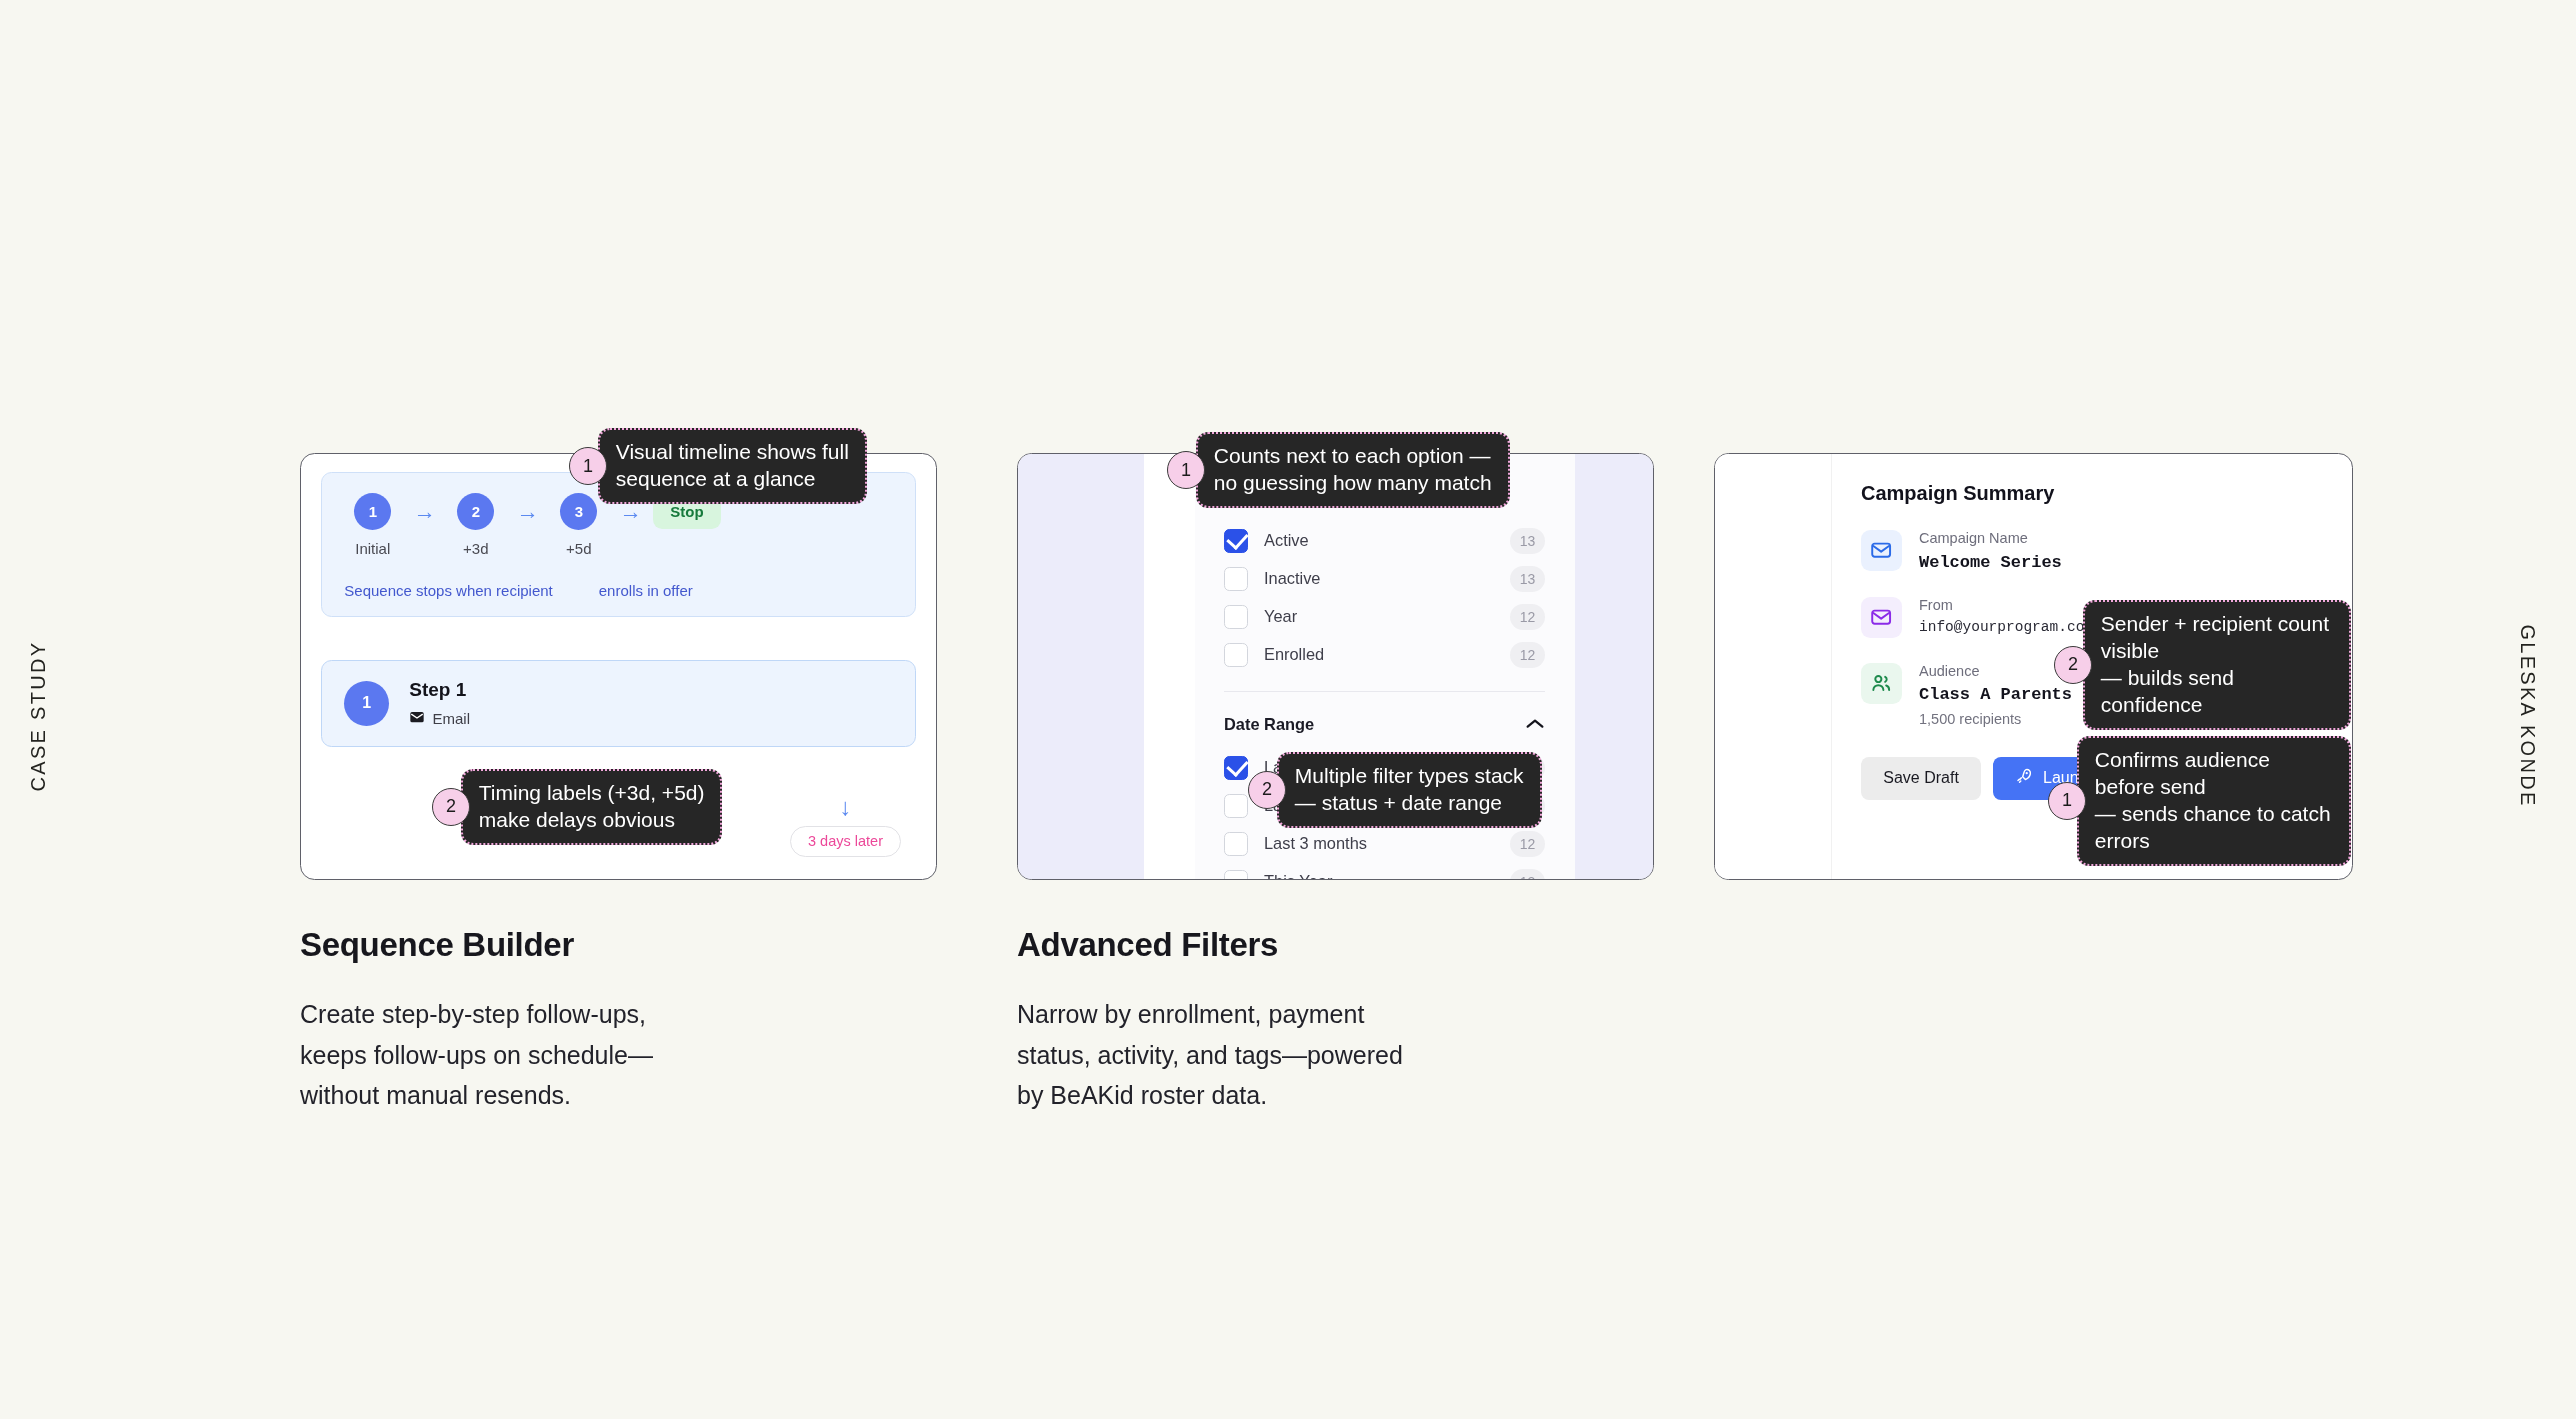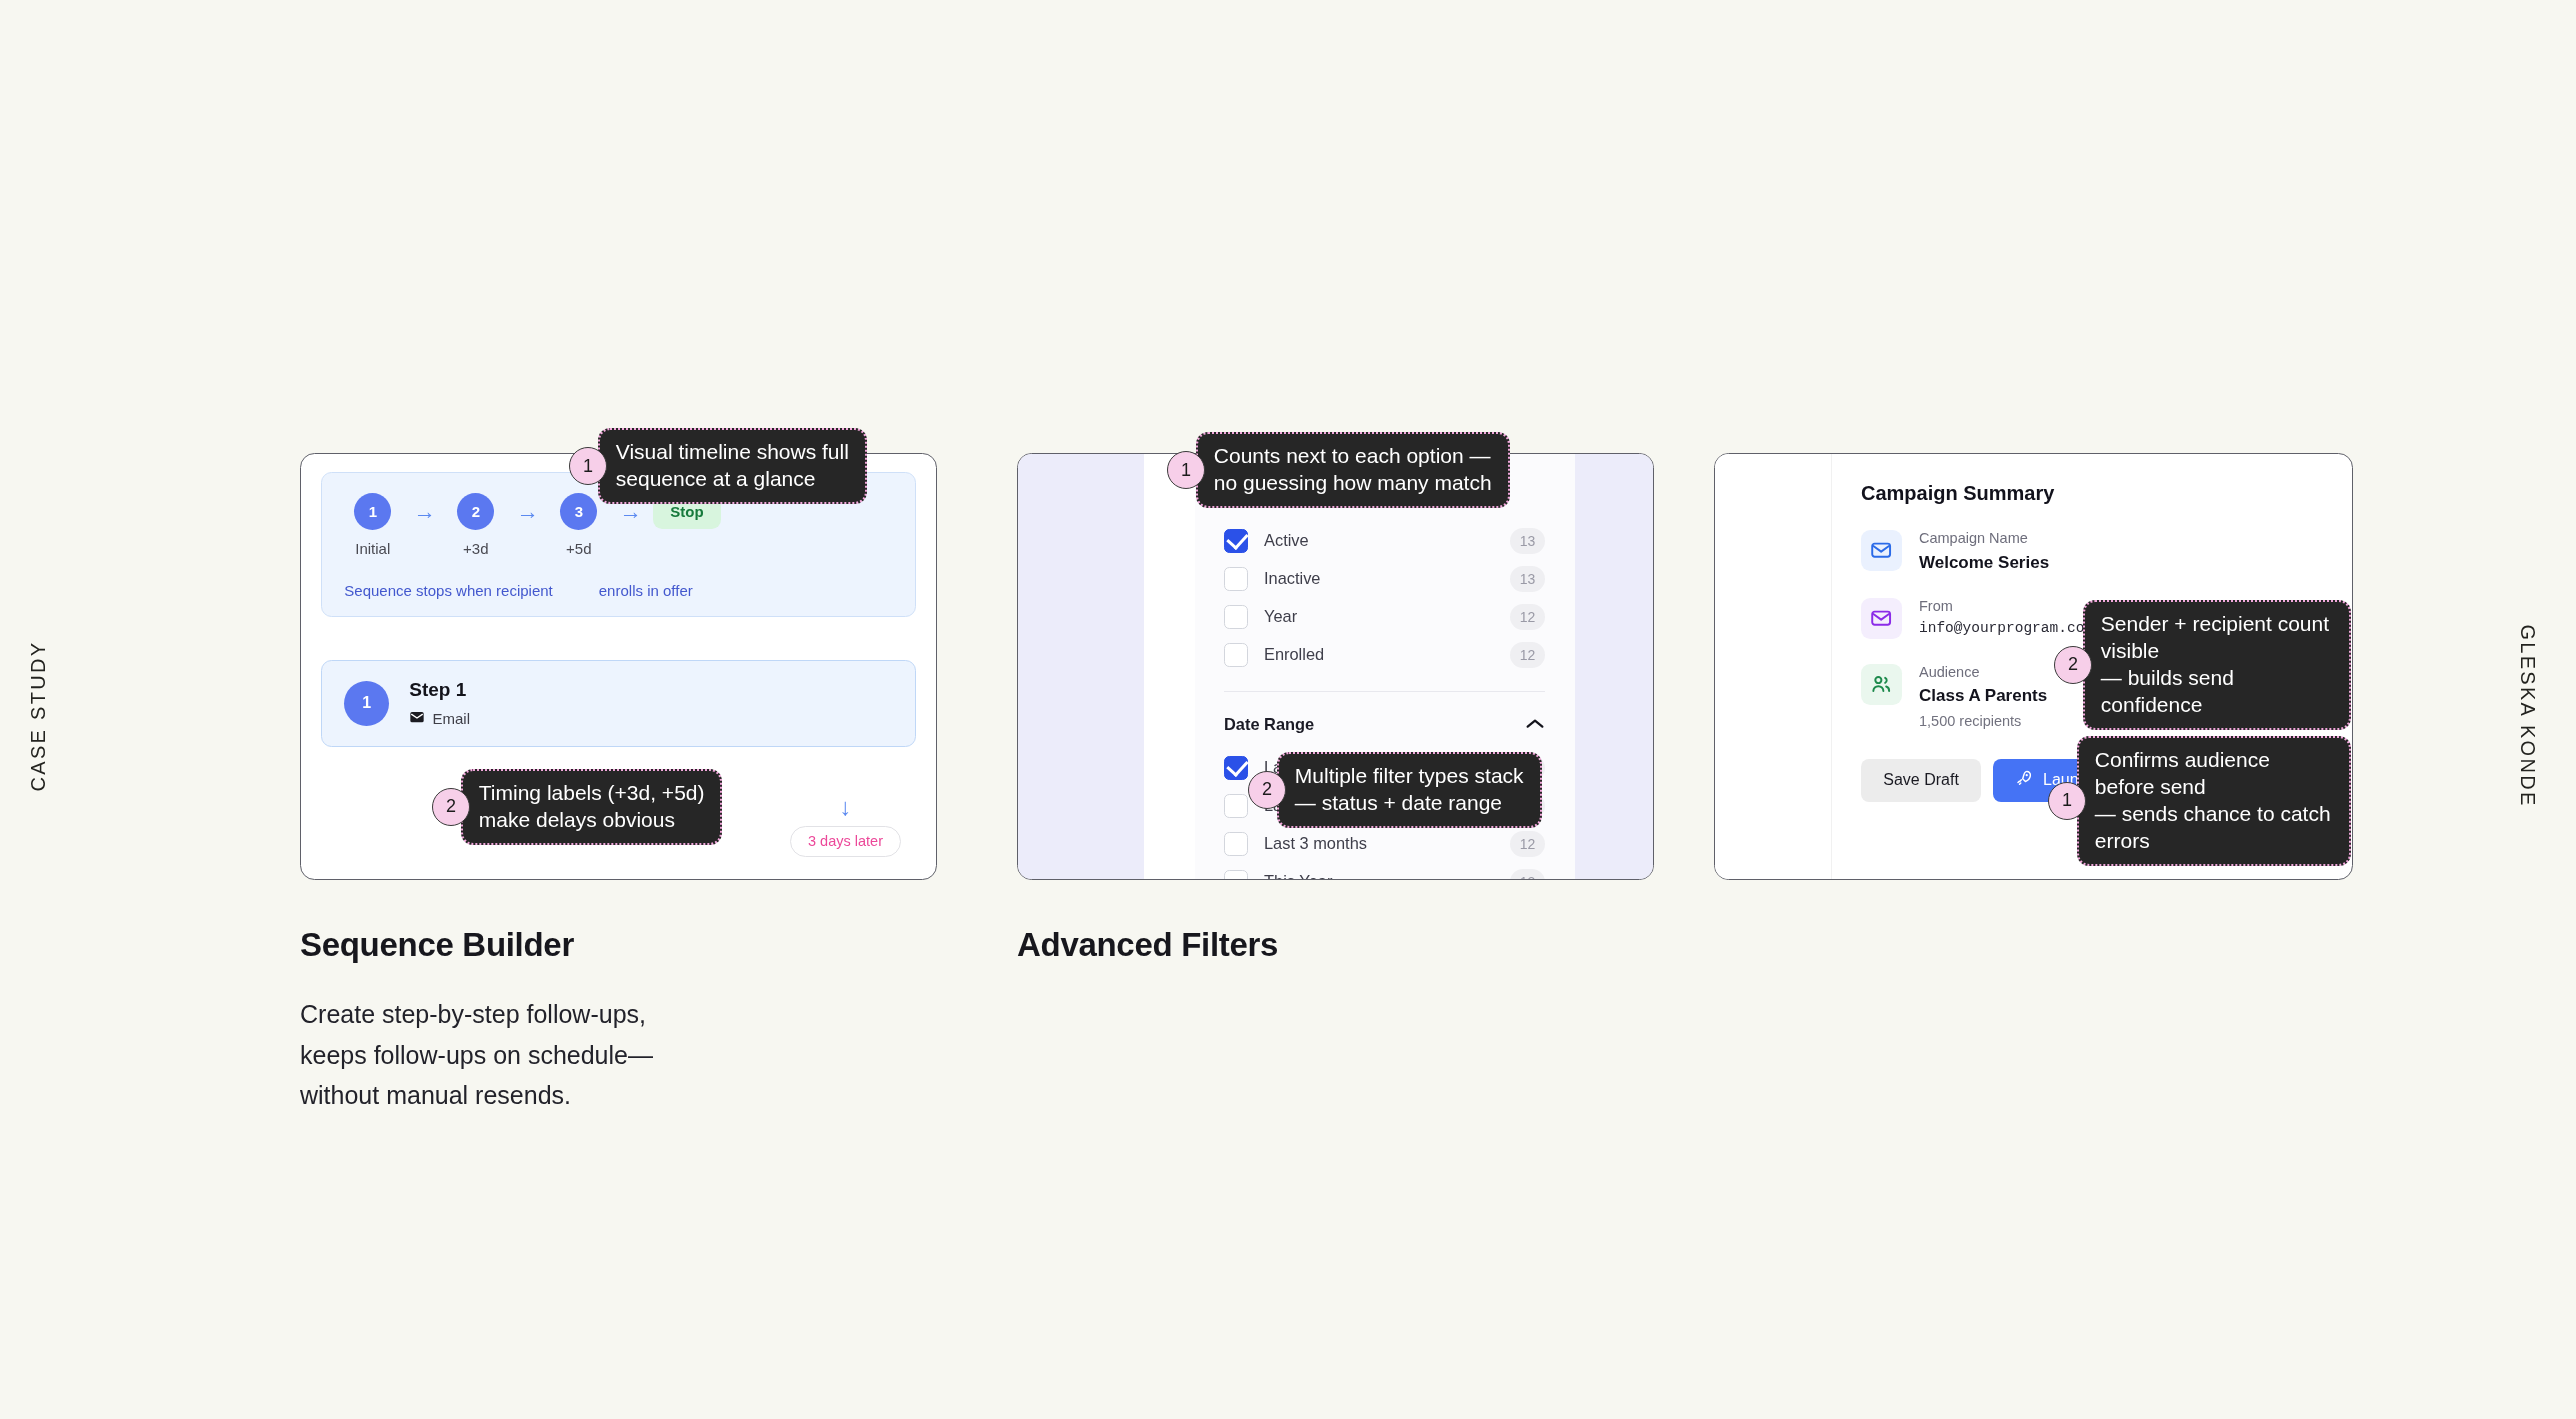--- a/index.html
+++ b/index.html
@@ -151,21 +151,21 @@
   .rev-shell{ position:absolute; inset:0; display:flex; }
   .rev-rail{ width:117px; background:#ffffff; border-right:0.7px solid #F1F1F1; flex:none; }
   .rev-main{ flex:1; padding:28px 32px 0 29px; }
   .rev-title{ font-size:20px; font-weight:bold; color:#12121c; }
   .rev-row{ display:flex; align-items:flex-start; gap:17px; margin-top:25px; }
   .rev-ico{
     width:41px; height:41px; border-radius:9.2px; flex:none;
     display:flex; align-items:center; justify-content:center;
   }
   .rev-lab{ font-size:14.5px; color:#6e6e7c; }
-  .rev-val{ font-size:17px; font-weight:bold; color:#13131d; margin-top:6.6px; }
+  .rev-val{ font-size:17px; font-weight:bold; color:#13131d; margin-top:6.6px;font-family:Liberation Mono, monospace; }
   .rev-val.mono{ font-family:"Liberation Mono", monospace; font-weight:normal; font-size:14.5px; color:#2a2a35; }
   .rev-sub{ font-size:14.5px; color:#72727f; margin-top:6.6px; }
   .rev-actions{ display:flex; gap:12px; margin-top:30px; }
   .btn{
     border-radius:8px; font-size:16px;
     padding:10.5px 22.3px; display:flex; align-items:center; gap:9.2px;text-align:center;
   }
   .btn-sec{ background:#ECECEC; color:#1a1a22; }
   .btn-pri{ background:#4573F5; color:#fff; }
 
@@ -365,20 +365,23 @@
     </div>
   </div>
 
   <div class="callout" style="left:150px; top:-21px;">
     <div class="badge">1</div>
     <div class="bubble">Counts next to each option —
 no guessing how many match</div>
   </div>
 
   <div class="blk-title">Advanced Filters</div>
+  <div class="blk-body">Narrow by enrollment, payment
+status, activity, and tags—powered
+by BeAKid roster data.</div>
 </div>
 
 <div class="col" id="col-2">
 
   <div class="mock">
     <div class="rev-shell">
       <div class="rev-rail"></div>
 
       <div class="rev-main">
         <div class="rev-title">Campaign Summary</div>

